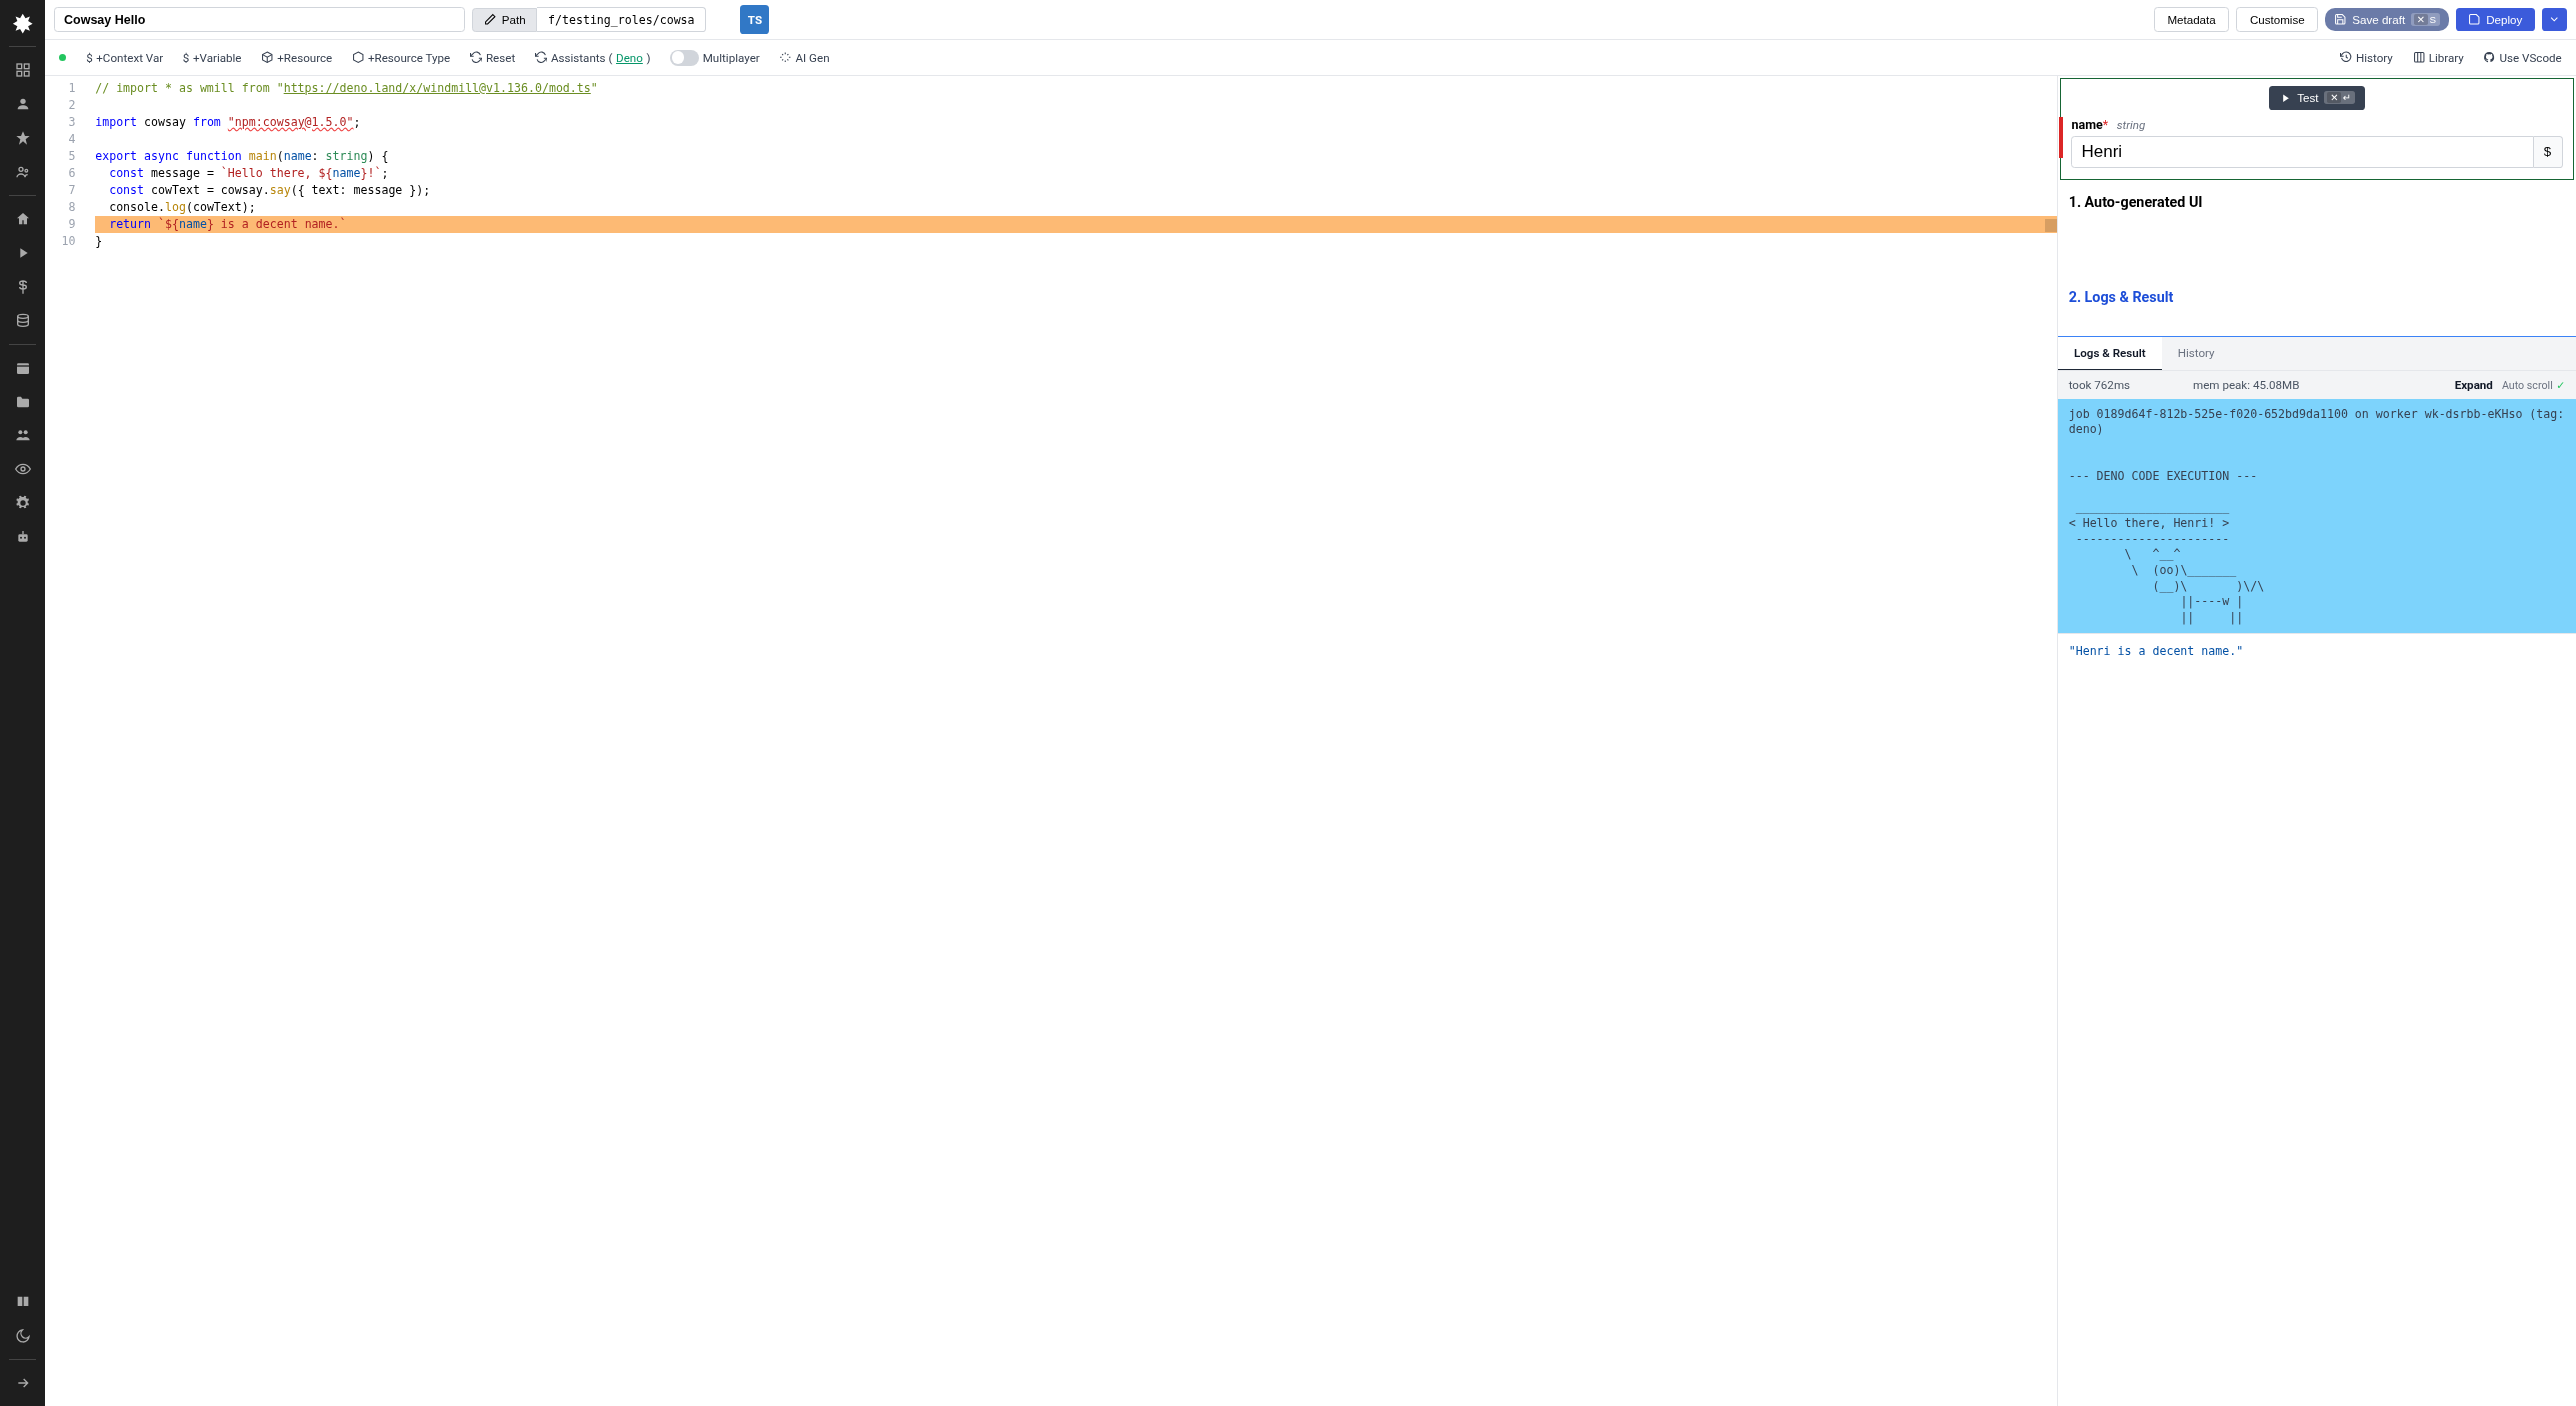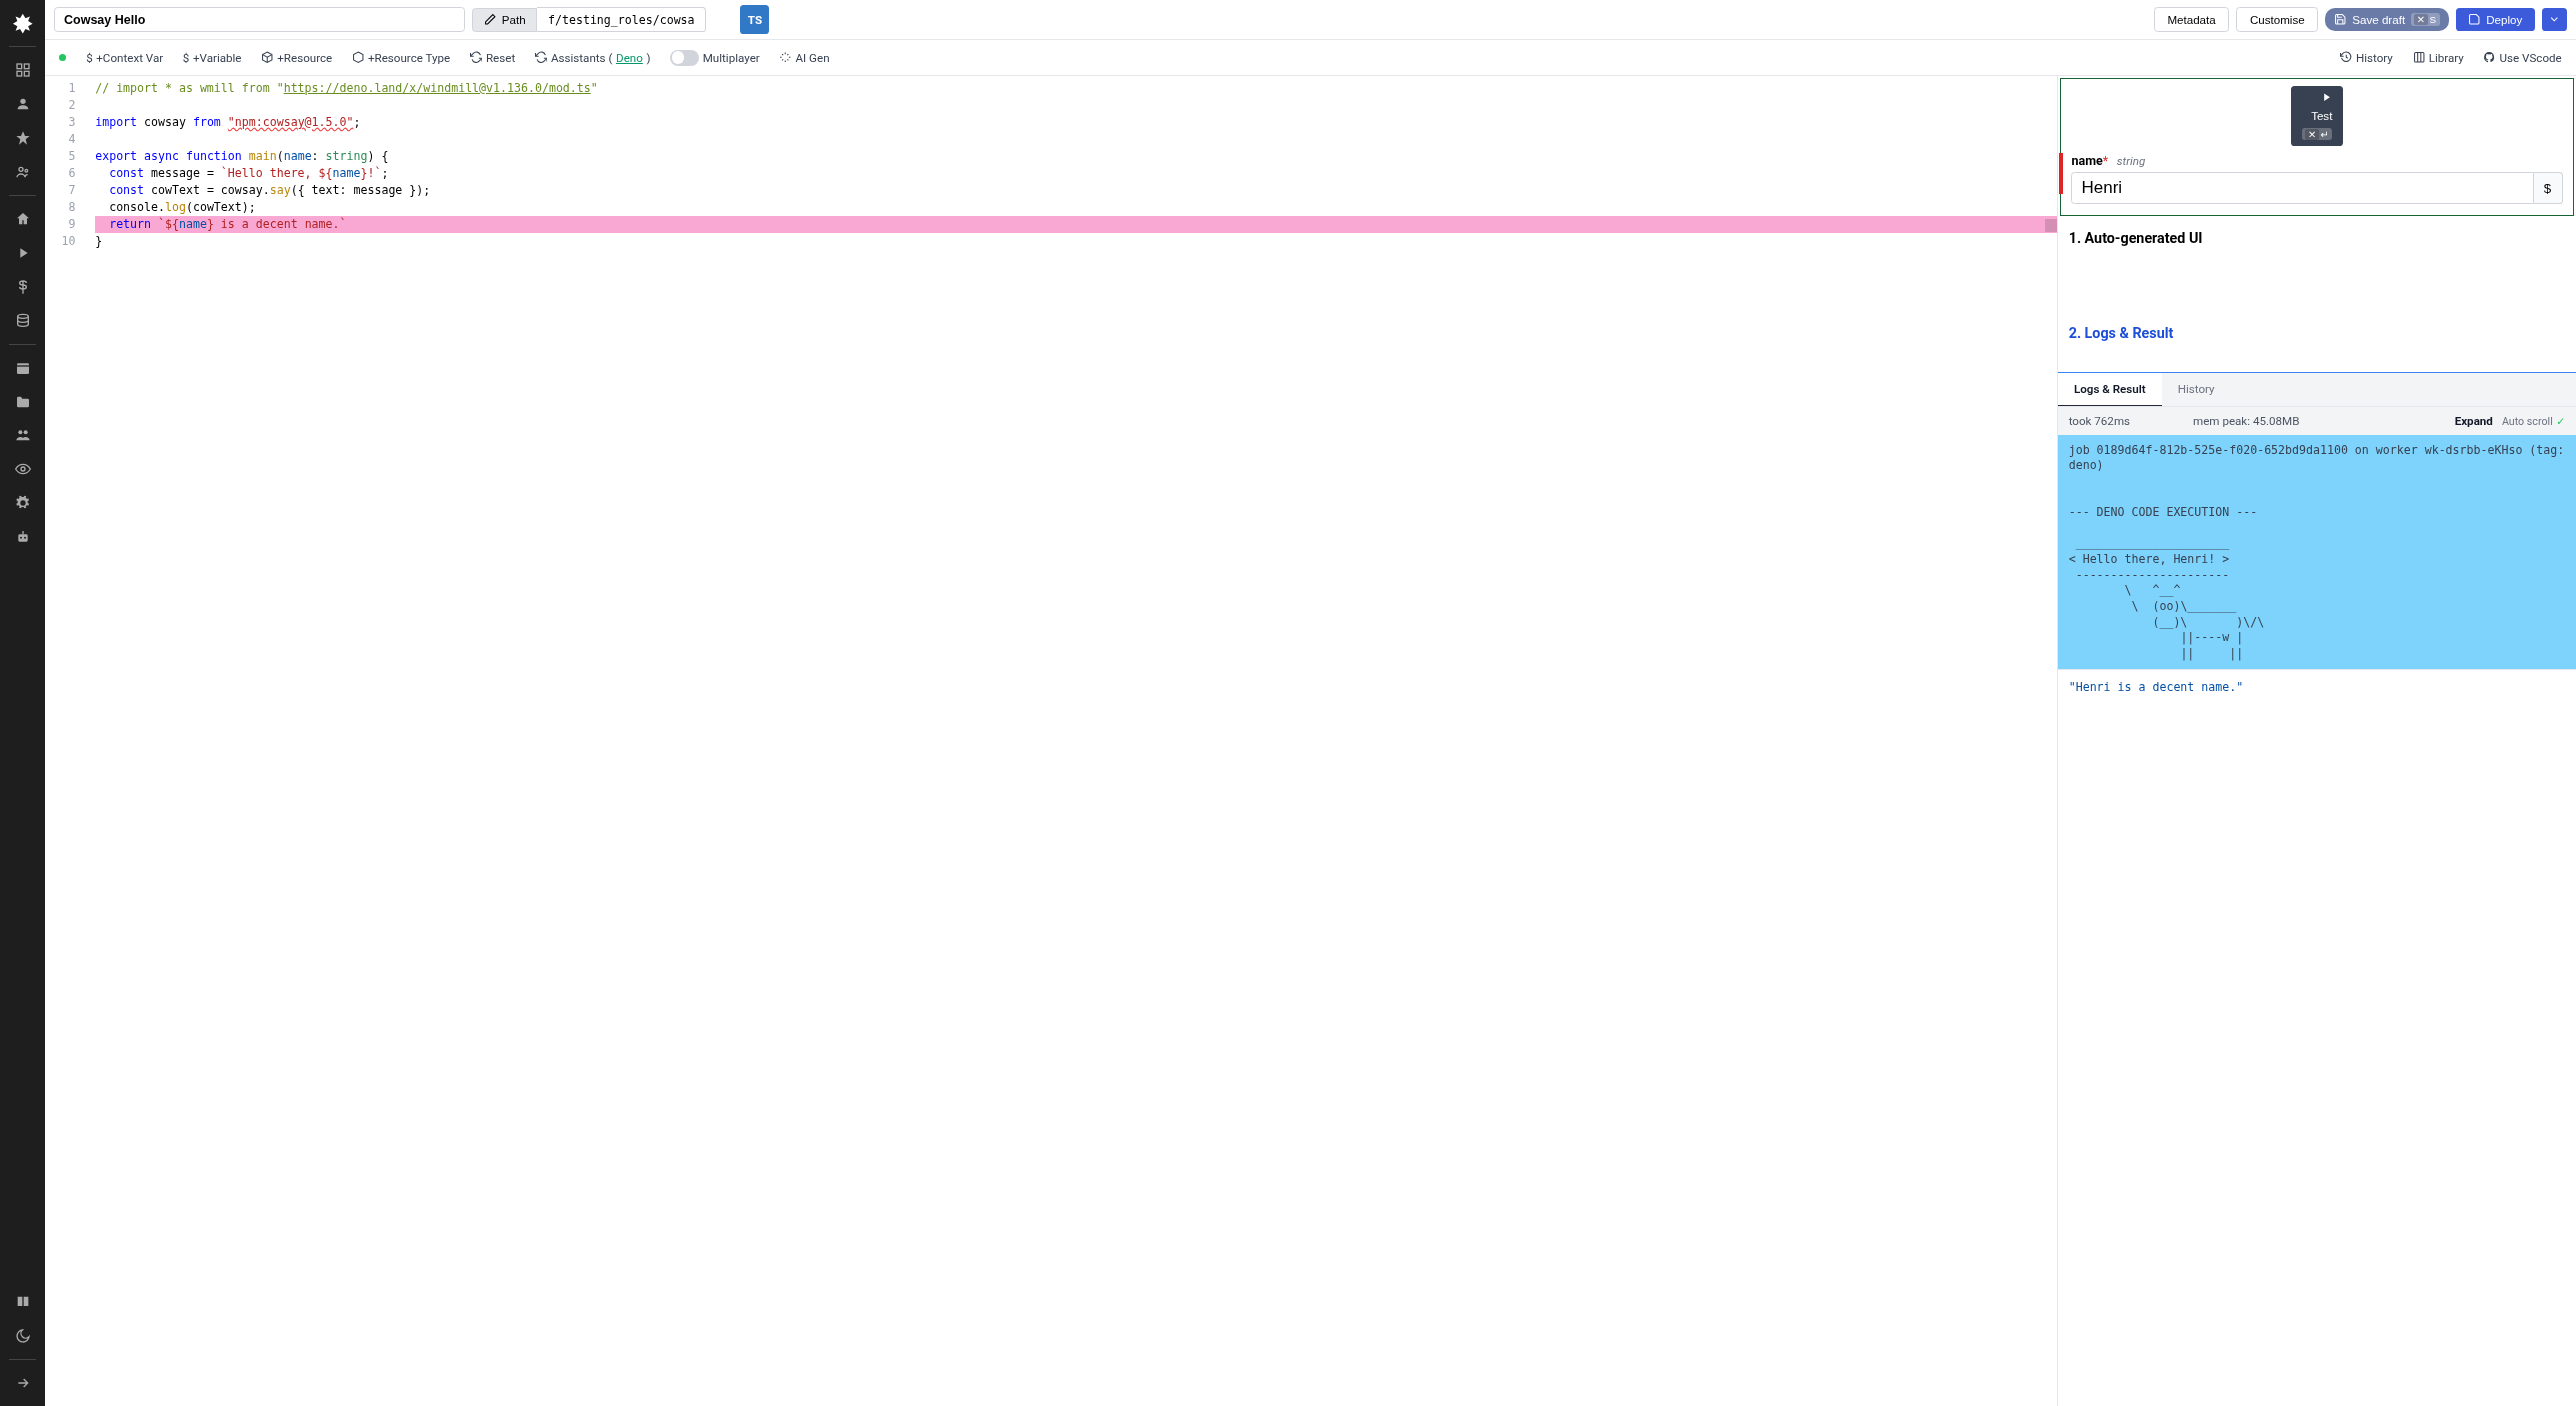--- a/index.html
+++ b/index.html
@@ -41,39 +41,39 @@
     
     
     .content { flex: 1; display: flex; overflow: hidden; }
     
     
     .editor-pane { flex: 1; display: flex; font-family: Menlo, Monaco, monospace; font-size: 11.6px; line-height: 17px; }
     .gutter { width: 43px; text-align: right; padding-right: 12.5px; color: #9ca3af; padding-top: 3.6px; user-select: none; }
     .gutter-line { height: 17px; }
     .code { flex: 1; padding-top: 3.6px; padding-left: 7.2px; position: relative; }
     .code-line { height: 17px; white-space: pre; }
-    .code-line.highlighted { background: #f9a8d4; }
+    .code-line.highlighted { background: #fdba74; }
     .minimap-bar { position: absolute; right: 0; top: 143px; width: 12.5px; height: 12.5px; background: rgba(0,0,0,0.15); }
     
     .c-comment { color: #6b8e23; }
     .c-keyword { color: #0000ff; }
     .c-string { color: #b22222; }
     .c-func { color: #b8860b; }
     .c-type { color: #2e8b57; }
     .c-var { color: #0451a5; }
     .c-template { color: #b22222; }
     .underline-link { text-decoration: underline; }
     .squiggly { text-decoration: wavy underline #ef4444; }
     
     
     .right-pane { width: 519px; border-left: 0.9px solid #e5e7eb; display: flex; flex-direction: column; overflow: auto; }
     
     .test-panel { border: 1.8px solid #166534; margin: 1.8px; padding-bottom: 10.7px; }
     .test-btn-wrap { display: flex; justify-content: center; padding: 7.2px 0; }
-    .test-btn { display: flex; align-items: flex-end; gap: 5.4px; padding: 5.4px 10.7px; background: #374151; color: #fff; border: none; border-radius: 3.6px; font-size: 11.6px; cursor: pointer; flex-direction: column; }
+    .test-btn { display: flex; align-items: center; gap: 5.4px; padding: 5.4px 10.7px; background: #374151; color: #fff; border: none; border-radius: 3.6px; font-size: 11.6px; cursor: pointer; }
     .red-bar { position: absolute; width: 3.6px; height: 41px; background: #dc2626; margin-left: -1.8px; }
     .param-label { padding: 0 10.7px; font-size: 12.5px; }
     .param-label b { font-weight: 700; }
     .param-required { color: #dc2626; }
     .param-type { font-style: italic; color: #6b7280; margin-left: 5.4px; font-size: 11.6px; }
     .param-input-wrap { display: flex; padding: 3.6px 10.7px 0; gap: 0; }
     .param-input { flex: 1; padding: 5.4px 9px; border: 0.9px solid #d1d5db; border-radius: 3.6px 0 0 3.6px; font-size: 17px; }
     .param-dollar { width: 29px; border: 0.9px solid #d1d5db; border-left: none; border-radius: 0 3.6px 3.6px 0; background: #f9fafb; cursor: pointer; display:flex; align-items:center; justify-content:center; }
     
     .section-title { padding: 12.5px 10.7px 3.6px; font-size: 14.3px; font-weight: 700; }

